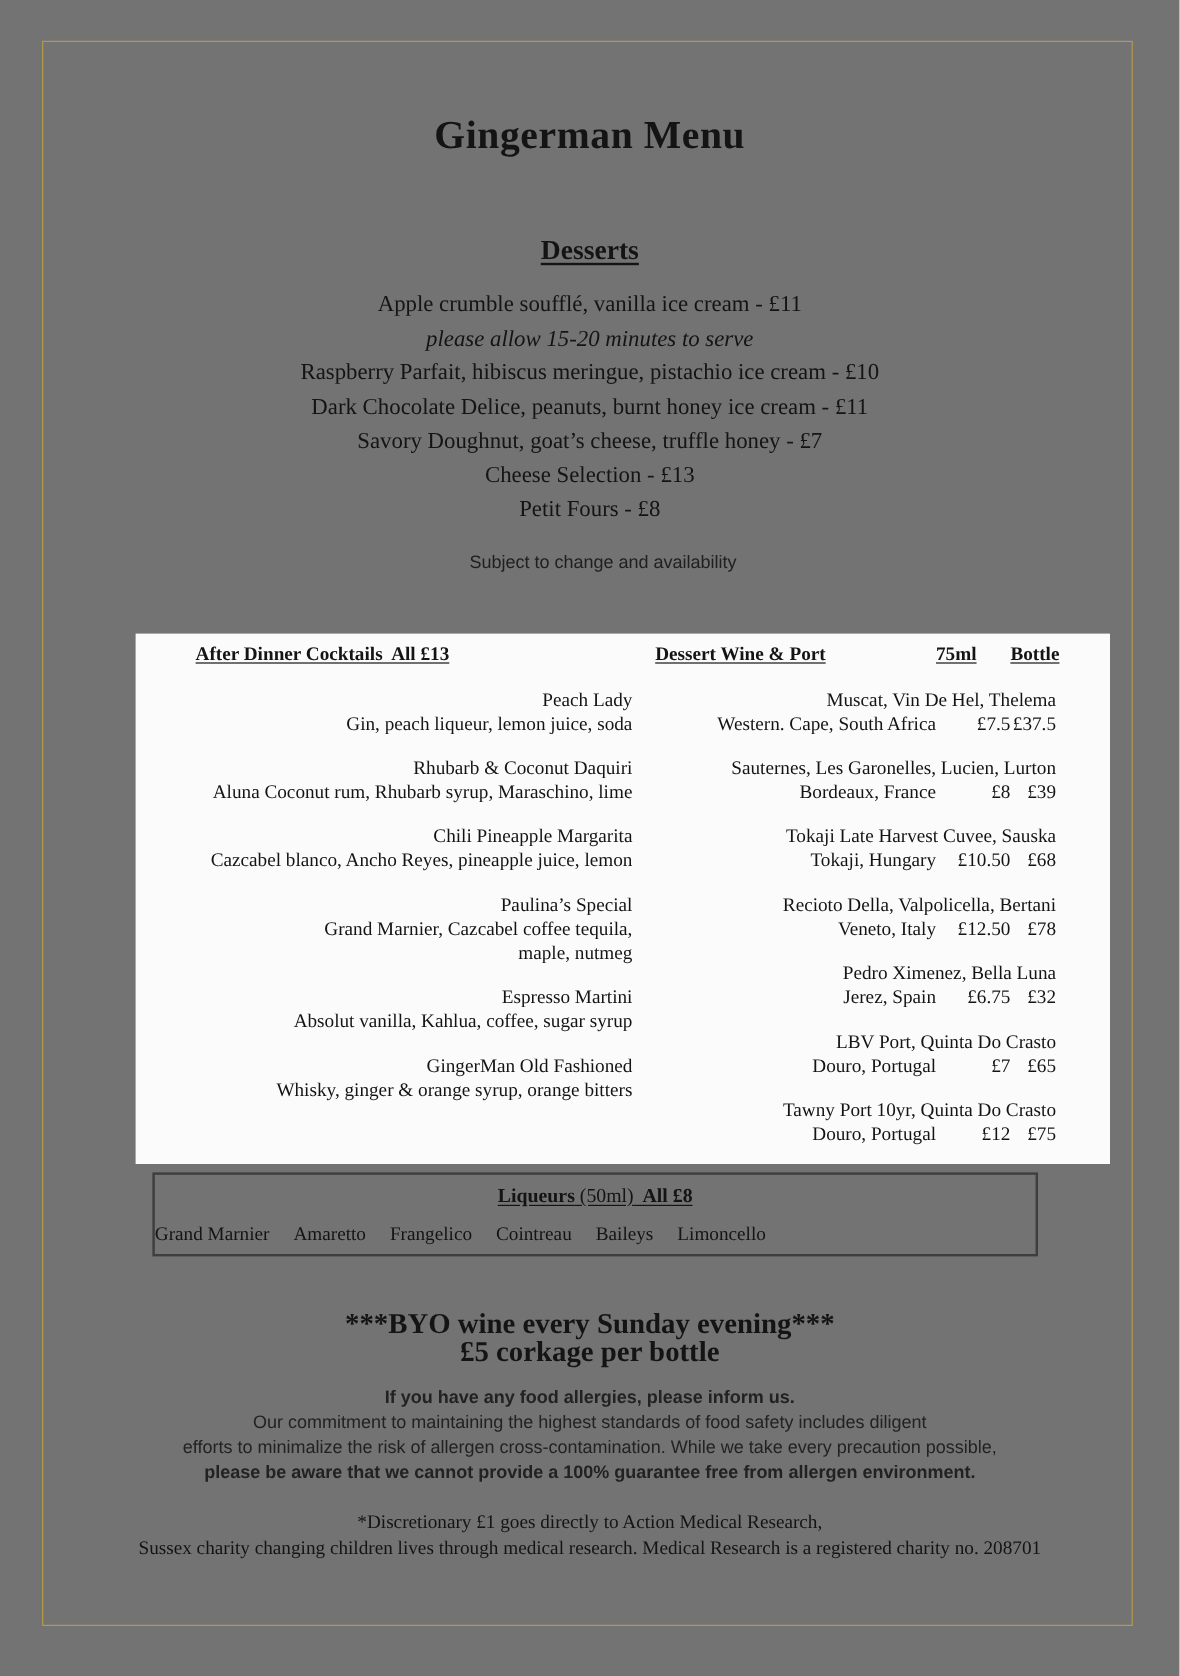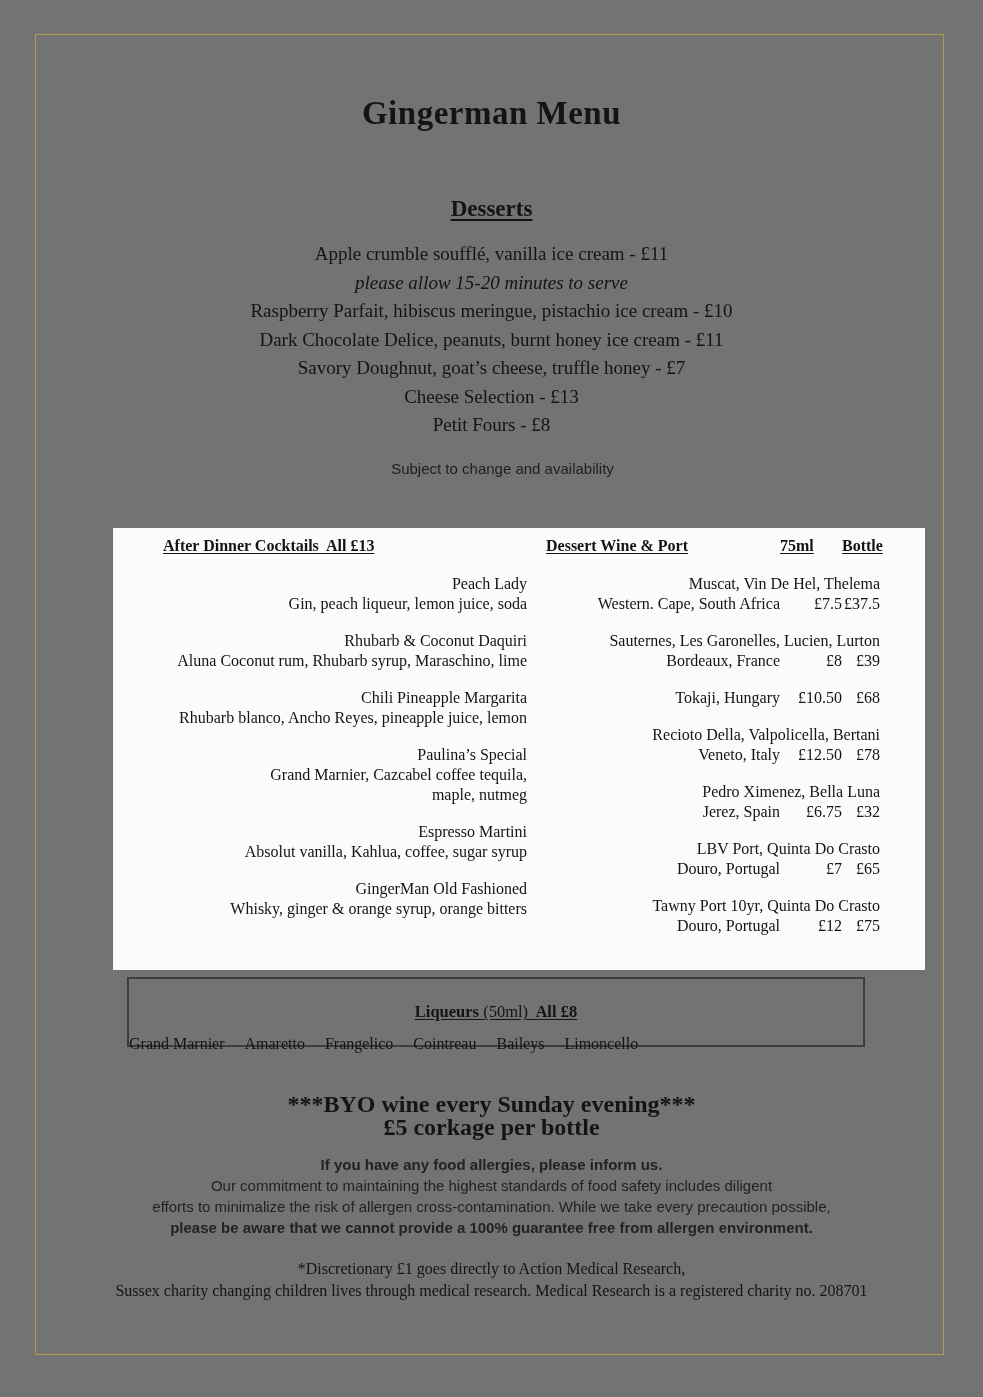--- a/index.html
+++ b/index.html
@@ -52,21 +52,21 @@
   .entry{margin-bottom:17px;text-align:right;}
   .wine-grid{display:grid;grid-template-columns:234px 62px 1fr;}
   .wine-name{grid-column:1 / -1;white-space:nowrap;}
   .wine-header{display:grid;grid-template-columns:234px 62px 1fr;font-weight:bold;margin-bottom:18px;}
   .liqueurs-box{
     position:absolute;left:127px;top:977px;width:738px;height:70px;
     border:2px solid #3e3e3e;box-sizing:border-box;
     text-align:center;
   }
   .liqueurs-heading{
-    margin-top:23px;font-size:16.5px;
+    margin-top:8px;font-size:16.5px;
     text-decoration:underline;text-underline-offset:2px;
   }
   .liqueurs-heading .b{font-weight:bold;}
   .liqueur-items{
     display:flex;justify-content:flex-start;gap:20px;
     margin-top:13px;font-size:16px;
   }
   .byo{
     position:absolute;top:1093px;left:0;width:100%;
     text-align:center;font-weight:bold;font-size:24px;line-height:22.5px;
@@ -114,21 +114,21 @@
     <div class="entry">
       <div>Peach Lady</div>
       <div>Gin, peach liqueur, lemon juice, soda</div>
     </div>
     <div class="entry">
       <div>Rhubarb &amp; Coconut Daquiri</div>
       <div>Aluna Coconut rum, Rhubarb syrup, Maraschino, lime</div>
     </div>
     <div class="entry">
       <div>Chili Pineapple Margarita</div>
-      <div>Rhubarb blanco, Ancho Reyes, pineapple juice, lemon</div>
+      <div>Cazcabel blanco, Ancho Reyes, pineapple juice, lemon</div>
     </div>
     <div class="entry">
       <div>Paulina’s Special</div>
       <div>Grand Marnier, Cazcabel coffee tequila,</div>
       <div>maple, nutmeg</div>
     </div>
     <div class="entry">
       <div>Espresso Martini</div>
       <div>Absolut vanilla, Kahlua, coffee, sugar syrup</div>
     </div>
@@ -151,20 +151,21 @@
       <div>£7.5</div>
       <div>£37.5</div>
     </div>
     <div class="entry wine-grid">
       <div class="wine-name">Sauternes, Les Garonelles, Lucien, Lurton</div>
       <div>Bordeaux, France</div>
       <div>£8</div>
       <div>£39</div>
     </div>
     <div class="entry wine-grid">
+      <div class="wine-name">Tokaji Late Harvest Cuvee, Sauska</div>
       <div>Tokaji, Hungary</div>
       <div>£10.50</div>
       <div>£68</div>
     </div>
     <div class="entry wine-grid">
       <div class="wine-name">Recioto Della, Valpolicella, Bertani</div>
       <div>Veneto, Italy</div>
       <div>£12.50</div>
       <div>£78</div>
     </div>

